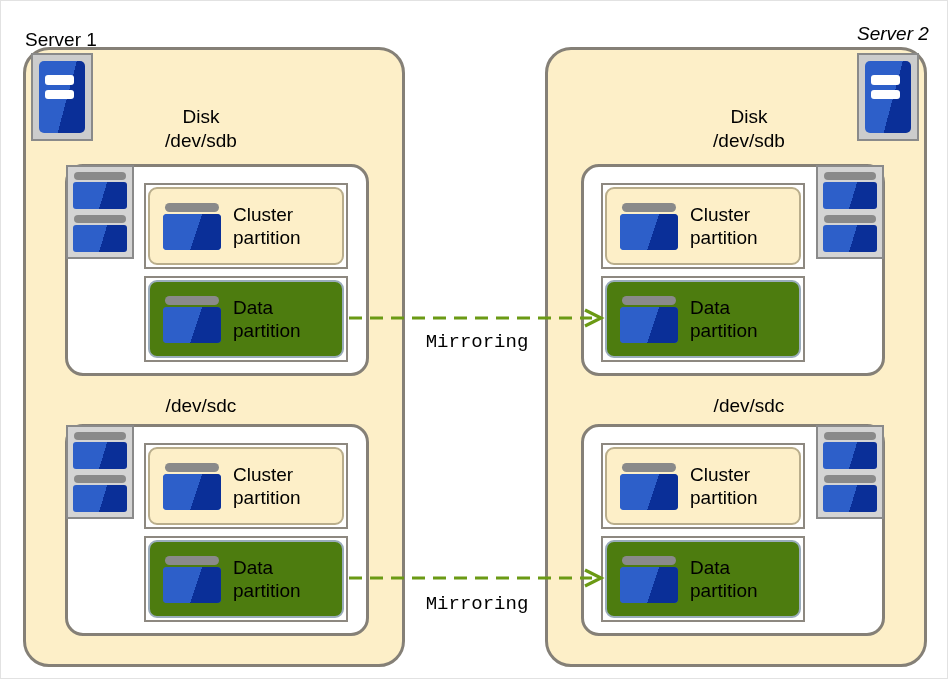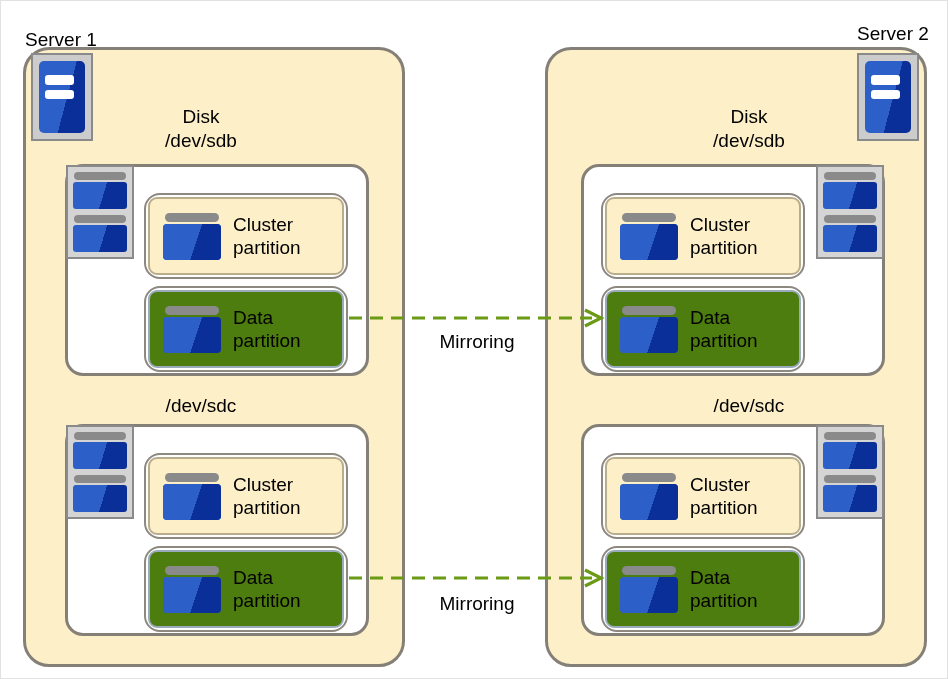--- a/index.html
+++ b/index.html
@@ -35,20 +35,21 @@
     text-align: center;
     line-height: 24px;
     white-space: nowrap;
   }
   .mirror-label {
     position: absolute;
     font-size: 19px;
     color: #000000;
     white-space: nowrap;
     text-align: center;
+    font-family: Liberation Mono, monospace;
   }
 
   
   .server-box {
     position: absolute;
     background: #fdefc8;
     border: 3px solid #858077;
     border-radius: 26px;
     box-sizing: border-box;
   }
@@ -59,25 +60,24 @@
     background: #ffffff;
     border: 3px solid #858077;
     border-radius: 18px;
     box-sizing: border-box;
   }
 
   
   .part {
     position: absolute;
     border: 2px solid #8d8880;
-    border-radius: 16px;
+    border-radius: 0;
     box-sizing: border-box;
     padding: 2px;
     background: transparent;
-    margin-top: 10px;
   }
   .part-inner {
     width: 100%;
     height: 100%;
     border: 2px solid #8d8880;
     border-radius: 9px;
     box-sizing: border-box;
     display: flex;
     align-items: center;
     padding-left: 13px;
@@ -281,21 +281,21 @@
         <div class="bar"></div>
         <div class="body"></div>
       </div>
       <div class="part-text">
         <div>Data</div>
         <div>partition</div>
       </div>
     </div>
   </div>
 
-  <div class="srv-label" style="left:856px; top:22px;">Server 2</div>
+  <div class="srv-label" style="left:856px; top:22px;font-style:italic;">Server 2</div>
 
   <div class="server-box" style="left:544px; top:46px; width:382px; height:620px;"></div>
 
   <div class="srv-icon" style="left:856px; top:52px; width:62px; height:88px;">
     <div class="chassis">
       <div class="slot s1"></div>
       <div class="slot s2"></div>
     </div>
   </div>
 

